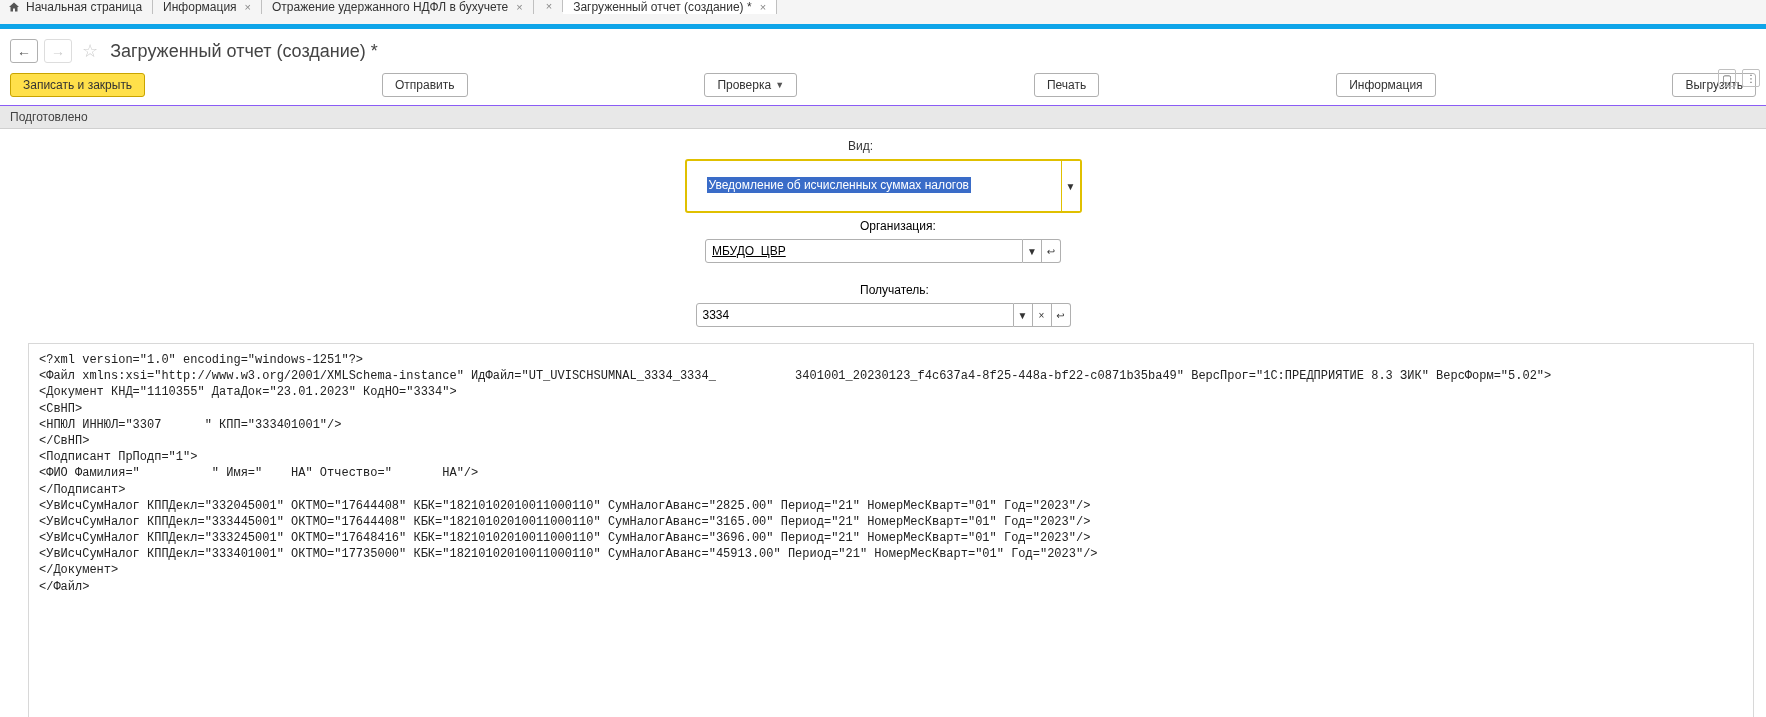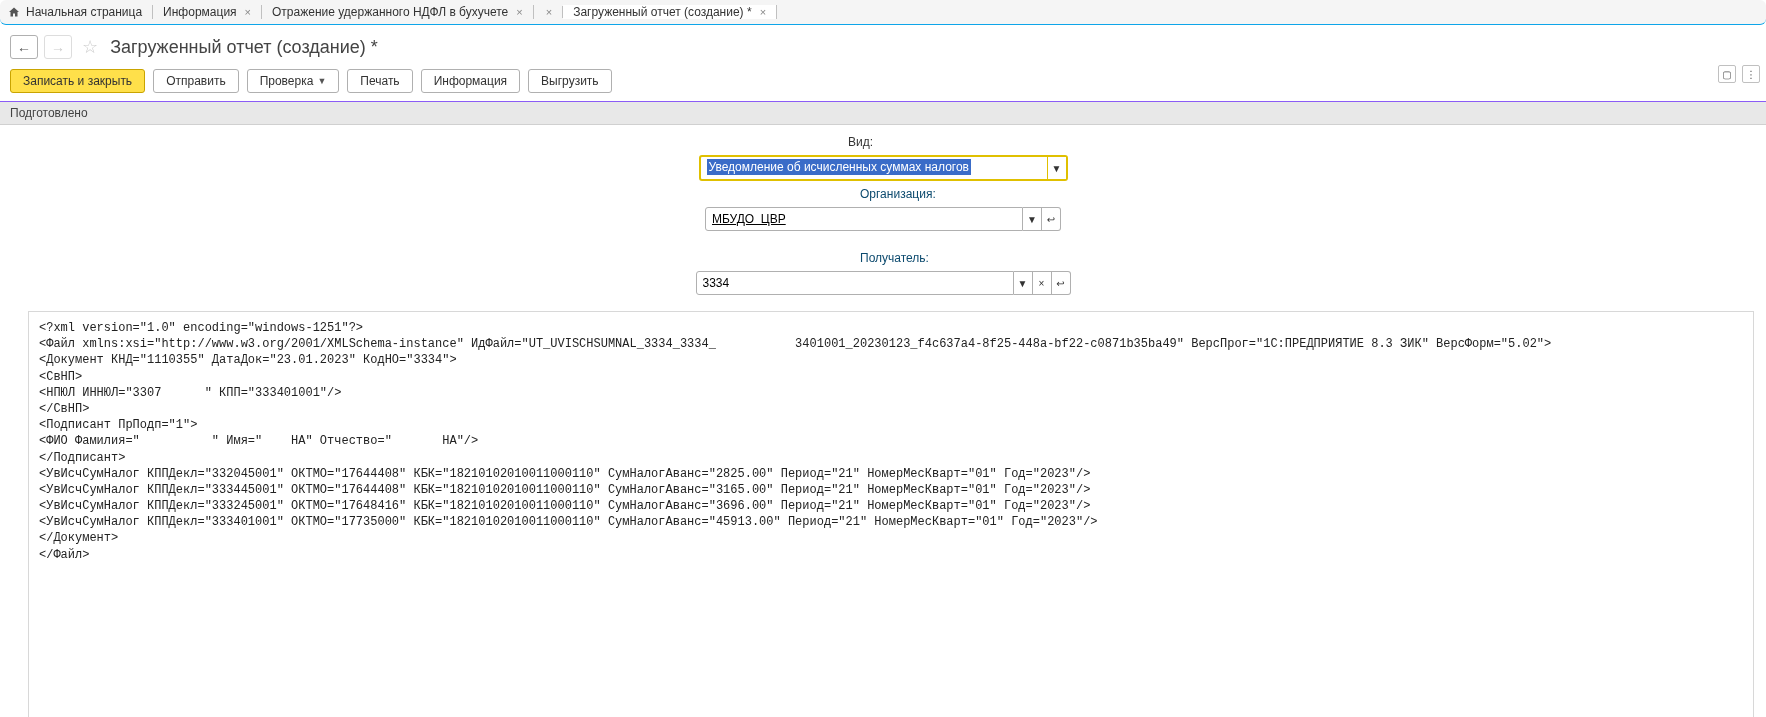--- a/index.html
+++ b/index.html
@@ -1,43 +1,43 @@
 <!DOCTYPE html>
 <html><head>
 <meta charset="utf-8">
 <style>
 html,body{margin:0;padding:0;font-family:Arial,sans-serif;font-size:12px;color:#333;background:#fff;height:100%;}
-.tabs-bar{display:flex;align-items:center;border-bottom:1px solid #0ea5e9;background:#f5f5f5;height:24px;border-radius:6px;}
+.tabs-bar{display:flex;align-items:flex-start;border-bottom:5px solid #0ea5e9;background:#f5f5f5;height:24px;}
 .tab{display:flex;align-items:center;padding:0 10px;border-right:1px solid #c0c0c0;cursor:pointer;white-space:nowrap;gap:6px;}
 .tab.home{padding-left:8px;}
 .tab .close{color:#888;font-size:11px;cursor:pointer;margin-left:2px;}
 .tab.active{background:#fff;}
 .header-row{display:flex;align-items:center;padding:10px 10px 6px 10px;gap:6px;}
 .nav-btn{width:26px;height:22px;border:1px solid #b0b0b0;border-radius:3px;background:#fff;display:flex;align-items:center;justify-content:center;cursor:pointer;font-size:14px;color:#555;}
 .nav-btn.disabled{color:#ccc;border-color:#ddd;cursor:default;}
 .star{color:#ccc;font-size:18px;cursor:pointer;margin:0 4px;}
 .page-title{font-size:18px;color:#444;margin-left:2px;}
-.toolbar{display:flex;align-items:center;gap:8px;padding:4px 10px 8px 10px;}
+.toolbar{display:flex;align-items:center;gap:8px;padding:4px 10px 8px 10px;justify-content:space-between;}
 .btn{border:1px solid #b0b0b0;border-radius:3px;background:#fff;padding:4px 12px;cursor:pointer;font-size:12px;display:flex;align-items:center;gap:4px;}
 .btn.primary{background:#ffe04a;border-color:#c9a400;font-weight:normal;}
 .btn .caret{font-size:9px;color:#555;}
 .status-bar{background:#e8e8e8;border-top:1px solid #8b5cf6;border-bottom:1px solid #d0d0d0;padding:4px 10px;color:#444;}
 .form-area{padding:10px 10px 4px 10px;}
 .form-row{display:flex;align-items:center;margin-bottom:8px;gap:6px;flex-direction:column;}
 .form-label{width:70px;color:#333;}
-.form-label2{width:86px;color:#0c4a6e;text-align:left;margin-left:40px;}
+.form-label2{width:86px;color:#000000;text-align:left;margin-left:40px;}
 .input-wrap{position:relative;display:flex;align-items:stretch;}
 .text-input{border:1px solid #b0b0b0;border-radius:3px 0 0 3px;padding:3px 6px;font-size:12px;height:16px;}
 .sel-input{width:334px;}
 .org-input{width:304px;text-decoration:underline;}
 .recv-input{width:304px;}
 .drop-btn,.icon-btn{border:1px solid #b0b0b0;border-left:none;background:#fff;width:18px;display:flex;align-items:center;justify-content:center;font-size:10px;cursor:pointer;}
 .icon-btn:last-child{border-radius:0 3px 3px 0;}
 .hl{border:2px solid #e0c000!important;border-radius:3px;padding:0;display:flex;}
-.hl .text-input{border:none;margin:0;}
+.hl .text-input{border:none;margin:14px;}
 .hl .drop-btn{border:none;border-left:1px solid #e0c000;}
 .sel-text{background:#3a6cc8;color:#fff;padding:1px 2px;}
 .xml-pane{margin:4px 12px 12px 28px;border:1px solid #d8d8d8;background:#fff;padding:8px 10px;font-family:"Courier New",monospace;font-size:12px;line-height:1.35;white-space:pre;color:#222;overflow:auto;height:460px;}
 .right-icons{position:absolute;right:6px;top:40px;display:flex;gap:6px;}
 .ri{width:16px;height:16px;border:1px solid #c0c0c0;border-radius:2px;display:flex;align-items:center;justify-content:center;font-size:10px;color:#555;cursor:pointer;}
 .home-icon{display:inline-block;}
 .home-icon svg{display:block;}
 </style>
 </head>
 <body>

